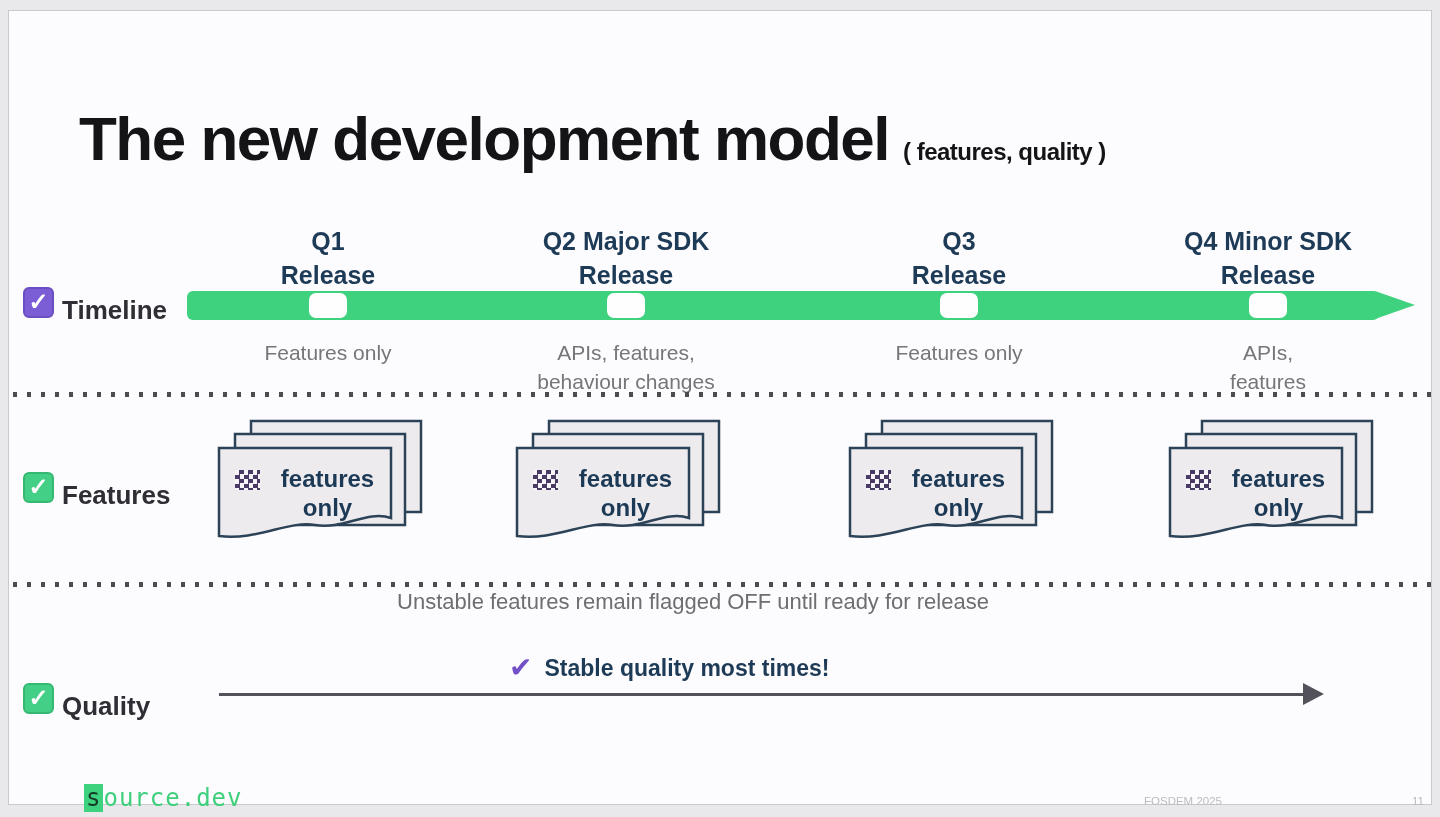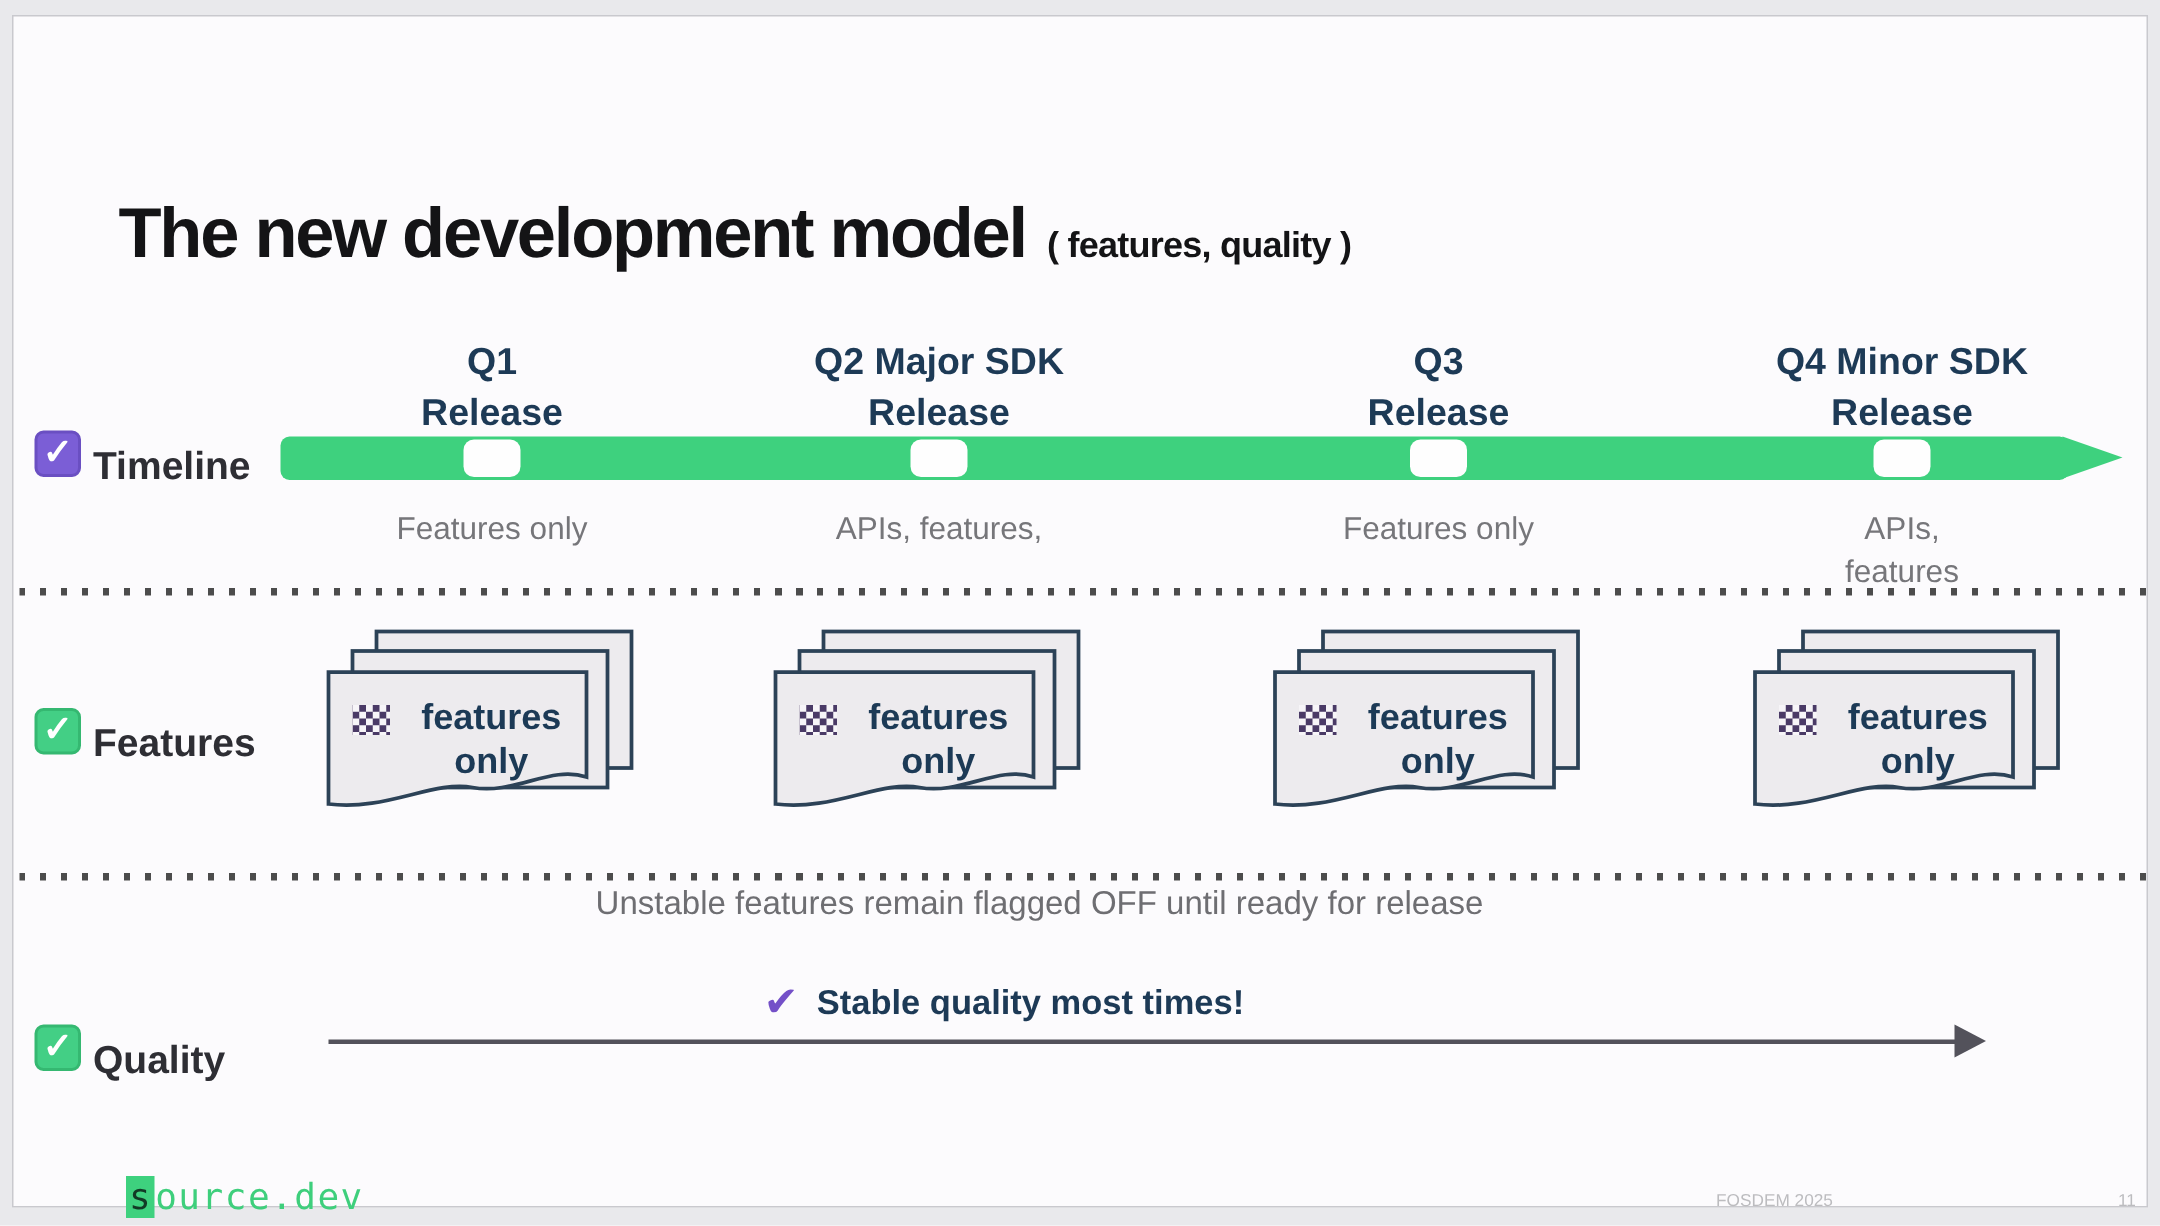--- a/index.html
+++ b/index.html
@@ -9,21 +9,21 @@
     background:#e9e9ec;
     position:relative;
     overflow:hidden;
   }
   .slide {
     position:absolute; left:8px; top:10px; width:1424px; height:795px;
     background:#fcfbfd; border:1px solid #c9c9ce;
   }
   
   .title-wrap { position:absolute; left:70px; top:92px; display:flex; align-items:baseline; white-space:nowrap; }
-  .title-main { font-size:47px; font-weight:bold; color:#141416; letter-spacing:-1.5px;margin-top:24px; }
+  .title-main { font-size:62px; font-weight:bold; color:#141416; letter-spacing:-1.5px; }
   .title-suffix { font-size:24px; font-weight:bold; color:#141416; margin-left:14px; letter-spacing:-0.5px;text-align:right; }
   
   .col-header { position:absolute; top:213px; width:320px; text-align:center;
     color:#1d3a56; font-weight:bold; font-size:25px; line-height:34px; }
   
   .row-label-group { position:absolute; display:flex; align-items:center; gap:8px; }
   .checkbox { width:31px; height:31px; border-radius:6px; display:flex; align-items:center; justify-content:center; }
   .checkbox.purple { background:#7b5ed6; border:2px solid #6a4fc2; }
   .checkbox.green  { background:#43cf85; border:2px solid #35b871; }
   .checkbox .tick { color:#ffffff; font-size:24px; font-weight:bold; line-height:1; margin-top:-2px; }
@@ -106,20 +106,21 @@
   <div class="tl-marker" style="left:598px;"></div>
   <div class="tl-marker" style="left:931px;"></div>
   <div class="tl-marker" style="left:1240px;"></div>
 
   <div class="tl-note" style="left:159px;">
     <div>Features only</div>
     <div></div>
   </div>
   <div class="tl-note" style="left:457px;">
     <div>APIs, features,</div>
+    <div>behaviour changes</div>
   </div>
   <div class="tl-note" style="left:790px;">
     <div>Features only</div>
     <div></div>
   </div>
   <div class="tl-note" style="left:1099px;">
     <div>APIs,</div>
     <div>features</div>
   </div>
 

